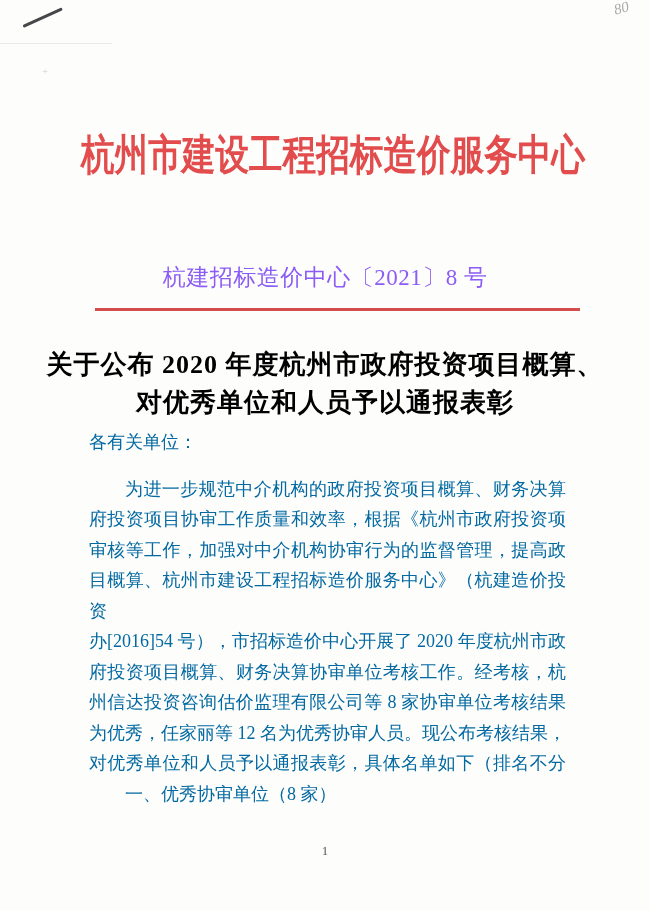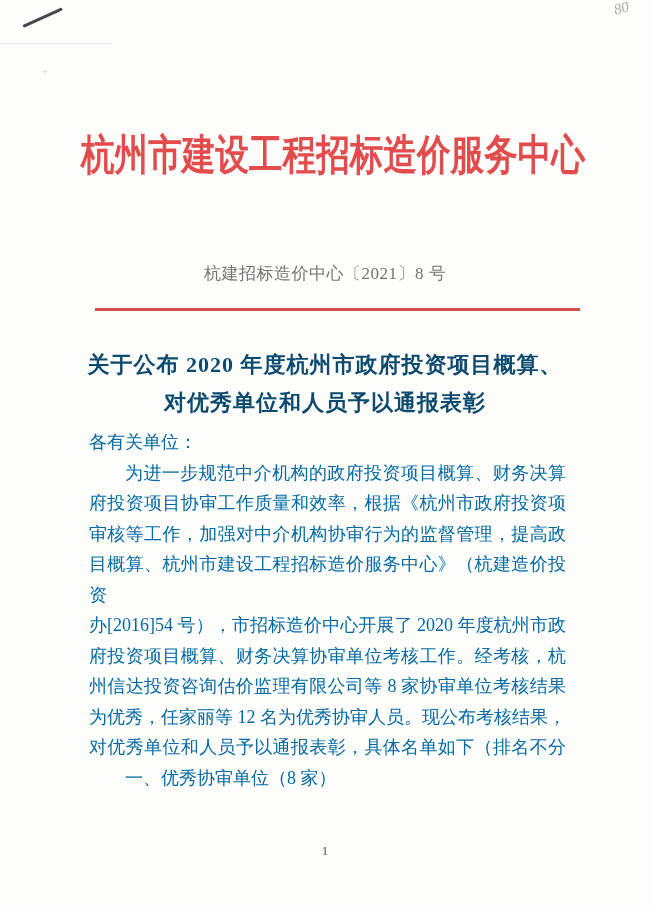--- a/index.html
+++ b/index.html
@@ -48,49 +48,49 @@
   }
   .org-title .squeeze {
     display:inline-block;
     transform:scaleX(0.80);
     transform-origin:center;
   }
 
   .doc-number {
     position:absolute; top:262px; left:0; width:650px;
     text-align:center;
-    font-size:17px; letter-spacing:0.5px;
-    color:#737373;
+    font-size:23px; letter-spacing:0.5px;
+    color:#8b5cf6;
   }
 
   .red-rule {
     position:absolute; top:308px; left:95px;
     width:485px; height:3px;
   }
 
   .doc-heading {
     position:absolute; top:346px; left:0; width:650px;
     text-align:center;
-    font-size:22px; font-weight:bold;
+    font-size:26px; font-weight:bold;
     line-height:38px; letter-spacing:1px;
-    color:#0c4a6e;
+    color:#000000;
   }
 
   .text-block {
     position:absolute; top:427px; left:89px; width:477px;
     font-size:18px; line-height:30.5px;
     color:#3c3c3c;
   }
   .text-block .line { width:100%; }
   .text-block .justify {
     text-align:justify;
     text-align-last:justify;
     text-justify:inter-character;
   }
-  .text-block .indent { text-indent:36px; }
+  .text-block .indent { text-indent:36px;margin-top:16px; }
   .text-block .hang   { padding-left:36px; box-sizing:border-box; }
 
   .page-number {
     position:absolute; top:843px; left:0; width:650px;
     text-align:center;
     font-size:13px; color:#56585a;
   }
 </style>
 </head>
 <body>

